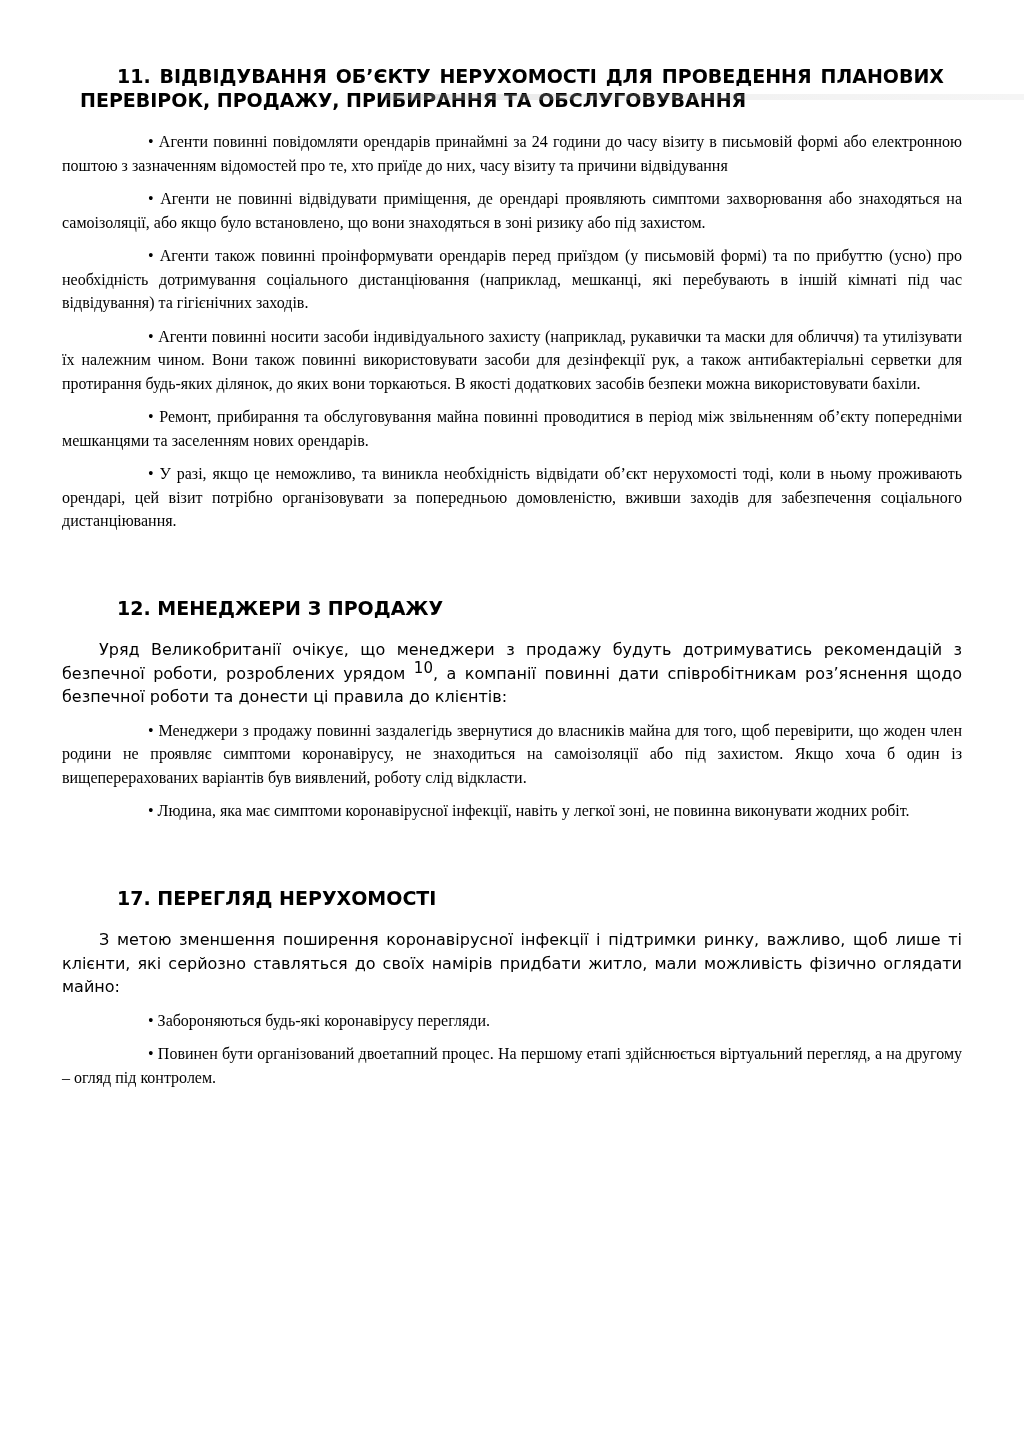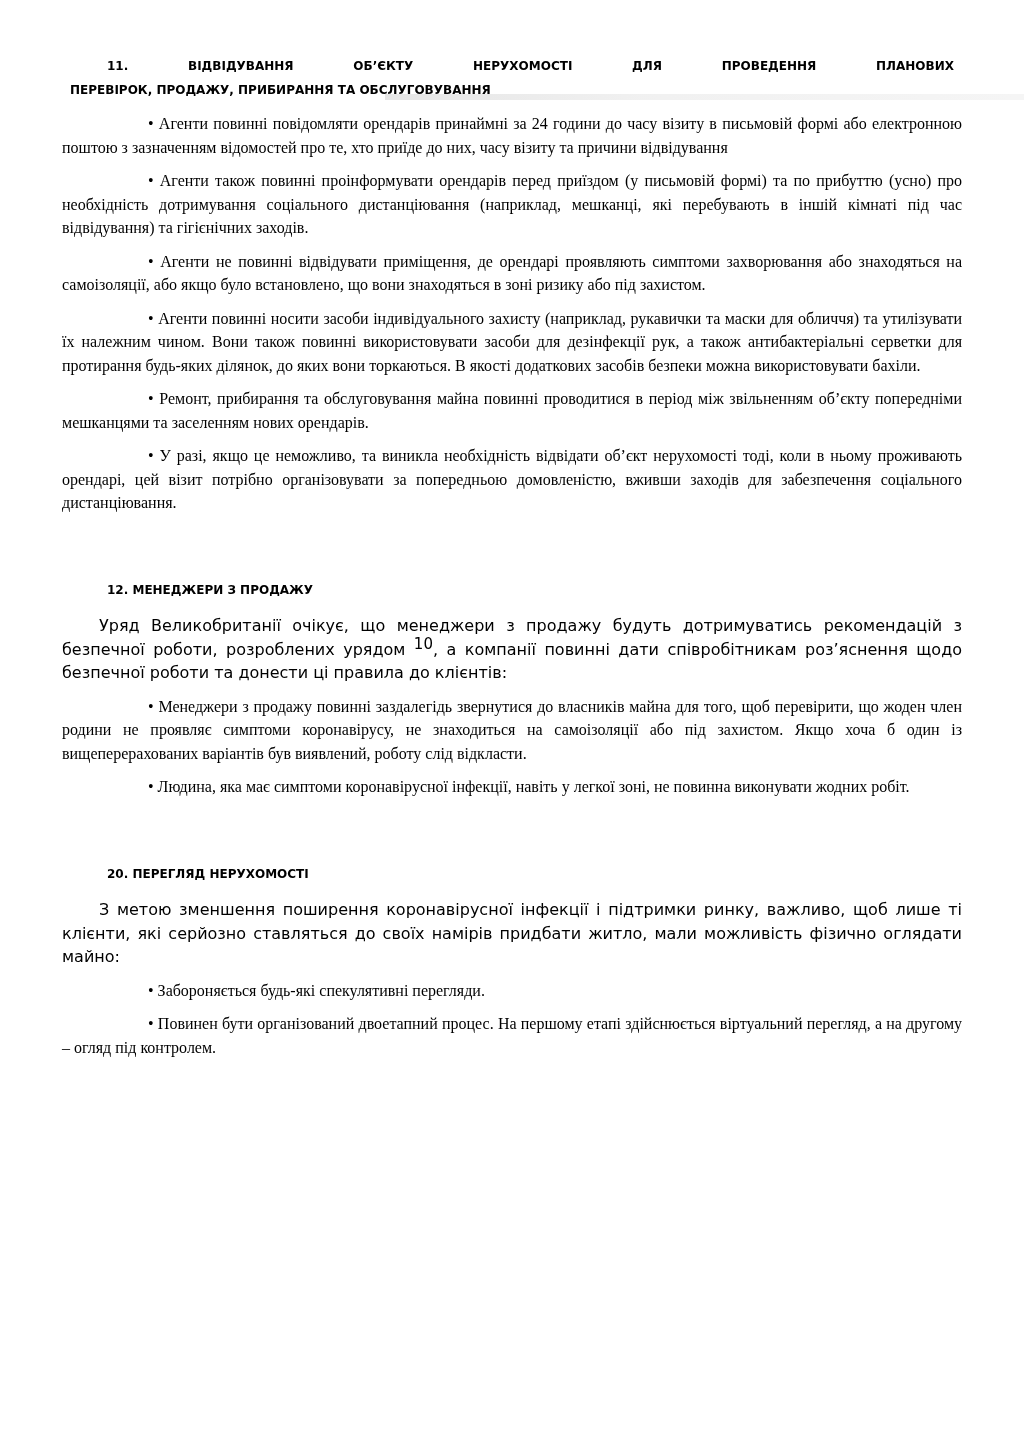--- a/index.html
+++ b/index.html
@@ -29,22 +29,22 @@
     left: 385px;
     right: 0;
     height: 6px;
     background: linear-gradient(to right,
       rgba(170,170,170,0.30),
       rgba(190,190,190,0.22) 40%,
       rgba(200,200,200,0.18));
     pointer-events: none;
   }
   h2 {
-    margin: 8px;
-    font-size: 12px;
+    margin: 18px;
+    font-size: 19px;
     line-height: 23.5px;
     font-weight: bold;
     text-align: left;
   }
   h2.indent-first {
     text-indent: 37px;
   }
   h2.spaced-top {
     margin-top: 64px;
   }
@@ -89,38 +89,38 @@
   <div class="scan-artifact"></div>
 
   <section>
     <h2>
         <span class="h-line h-just">11. ВІДВІДУВАННЯ ОБ’ЄКТУ НЕРУХОМОСТІ ДЛЯ ПРОВЕДЕННЯ ПЛАНОВИХ</span>
         <span class="h-line">ПЕРЕВІРОК, ПРОДАЖУ, ПРИБИРАННЯ ТА ОБСЛУГОВУВАННЯ</span>
       </h2>
 
 
     <p class="bullet"><span class="bm">•</span> <span>Агенти повинні повідомляти орендарів принаймні за 24 години до часу візиту в письмовій формі або електронною поштою з зазначенням відомостей про те, хто приїде до них, часу візиту та причини відвідування</span></p>
+    <p class="bullet"><span class="bm">•</span> <span>Агенти не повинні відвідувати приміщення, де орендарі проявляють симптоми захворювання або знаходяться на самоізоляції, або якщо було встановлено, що вони знаходяться в зоні ризику або під захистом.</span></p>
     <p class="bullet"><span class="bm">•</span> <span>Агенти також повинні проінформувати орендарів перед приїздом (у письмовій формі) та по прибуттю (усно) про необхідність дотримування соціального дистанціювання (наприклад, мешканці, які перебувають в іншій кімнаті під час відвідування) та гігієнічних заходів.</span></p>
-    <p class="bullet"><span class="bm">•</span> <span>Агенти не повинні відвідувати приміщення, де орендарі проявляють симптоми захворювання або знаходяться на самоізоляції, або якщо було встановлено, що вони знаходяться в зоні ризику або під захистом.</span></p>
     <p class="bullet"><span class="bm">•</span> <span>Агенти повинні носити засоби індивідуального захисту (наприклад, рукавички та маски для обличчя) та утилізувати їх належним чином. Вони також повинні використовувати засоби для дезінфекції рук, а також антибактеріальні серветки для протирання будь-яких ділянок, до яких вони торкаються. В якості додаткових засобів безпеки можна використовувати бахіли.</span></p>
     <p class="bullet"><span class="bm">•</span> <span>Ремонт, прибирання та обслуговування майна повинні проводитися в період між звільненням об’єкту попередніми мешканцями та заселенням нових орендарів.</span></p>
     <p class="bullet"><span class="bm">•</span> <span>У разі, якщо це неможливо, та виникла необхідність відвідати об’єкт нерухомості тоді, коли в ньому проживають орендарі, цей візит потрібно організовувати за попередньою домовленістю, вживши заходів для забезпечення соціального дистанціювання.</span></p>
   </section>
 
   <section>
     <h2 class="indent-first spaced-top">12. МЕНЕДЖЕРИ З ПРОДАЖУ</h2>
 
     <p class="para"><span>Уряд Великобританії очікує, що менеджери з продажу будуть дотримуватись рекомендацій з безпечної роботи, розроблених урядом </span><sup class="fn-ref">10</sup><span>, а компанії повинні дати співробітникам роз’яснення щодо безпечної роботи та донести ці правила до клієнтів:</span></p>
 
     <p class="bullet"><span class="bm">•</span> <span>Менеджери з продажу повинні заздалегідь звернутися до власників майна для того, щоб перевірити, що жоден член родини не проявляє симптоми коронавірусу, не знаходиться на самоізоляції або під захистом. Якщо хоча б один із вищеперерахованих варіантів був виявлений, роботу слід відкласти.</span></p>
     <p class="bullet"><span class="bm">•</span> <span>Людина, яка має симптоми коронавірусної інфекції, навіть у легкої зоні, не повинна виконувати жодних робіт.</span></p>
   </section>
 
   <section>
-    <h2 class="indent-first spaced-top">20. ПЕРЕГЛЯД НЕРУХОМОСТІ</h2>
+    <h2 class="indent-first spaced-top">17. ПЕРЕГЛЯД НЕРУХОМОСТІ</h2>
 
     <p class="para">З метою зменшення поширення коронавірусної інфекції і підтримки ринку, важливо, щоб лише ті клієнти, які серйозно ставляться до своїх намірів придбати житло, мали можливість фізично оглядати майно:</p>
 
-    <p class="bullet"><span class="bm">•</span> <span>Забороняється будь-які спекулятивні перегляди.</span></p>
+    <p class="bullet"><span class="bm">•</span> <span>Забороняються будь-які коронавірусу перегляди.</span></p>
     <p class="bullet"><span class="bm">•</span> <span>Повинен бути організований двоетапний процес. На першому етапі здійснюється віртуальний перегляд, а на другому – огляд під контролем.</span></p>
   </section>
 
 </div>
 
 </body></html>

